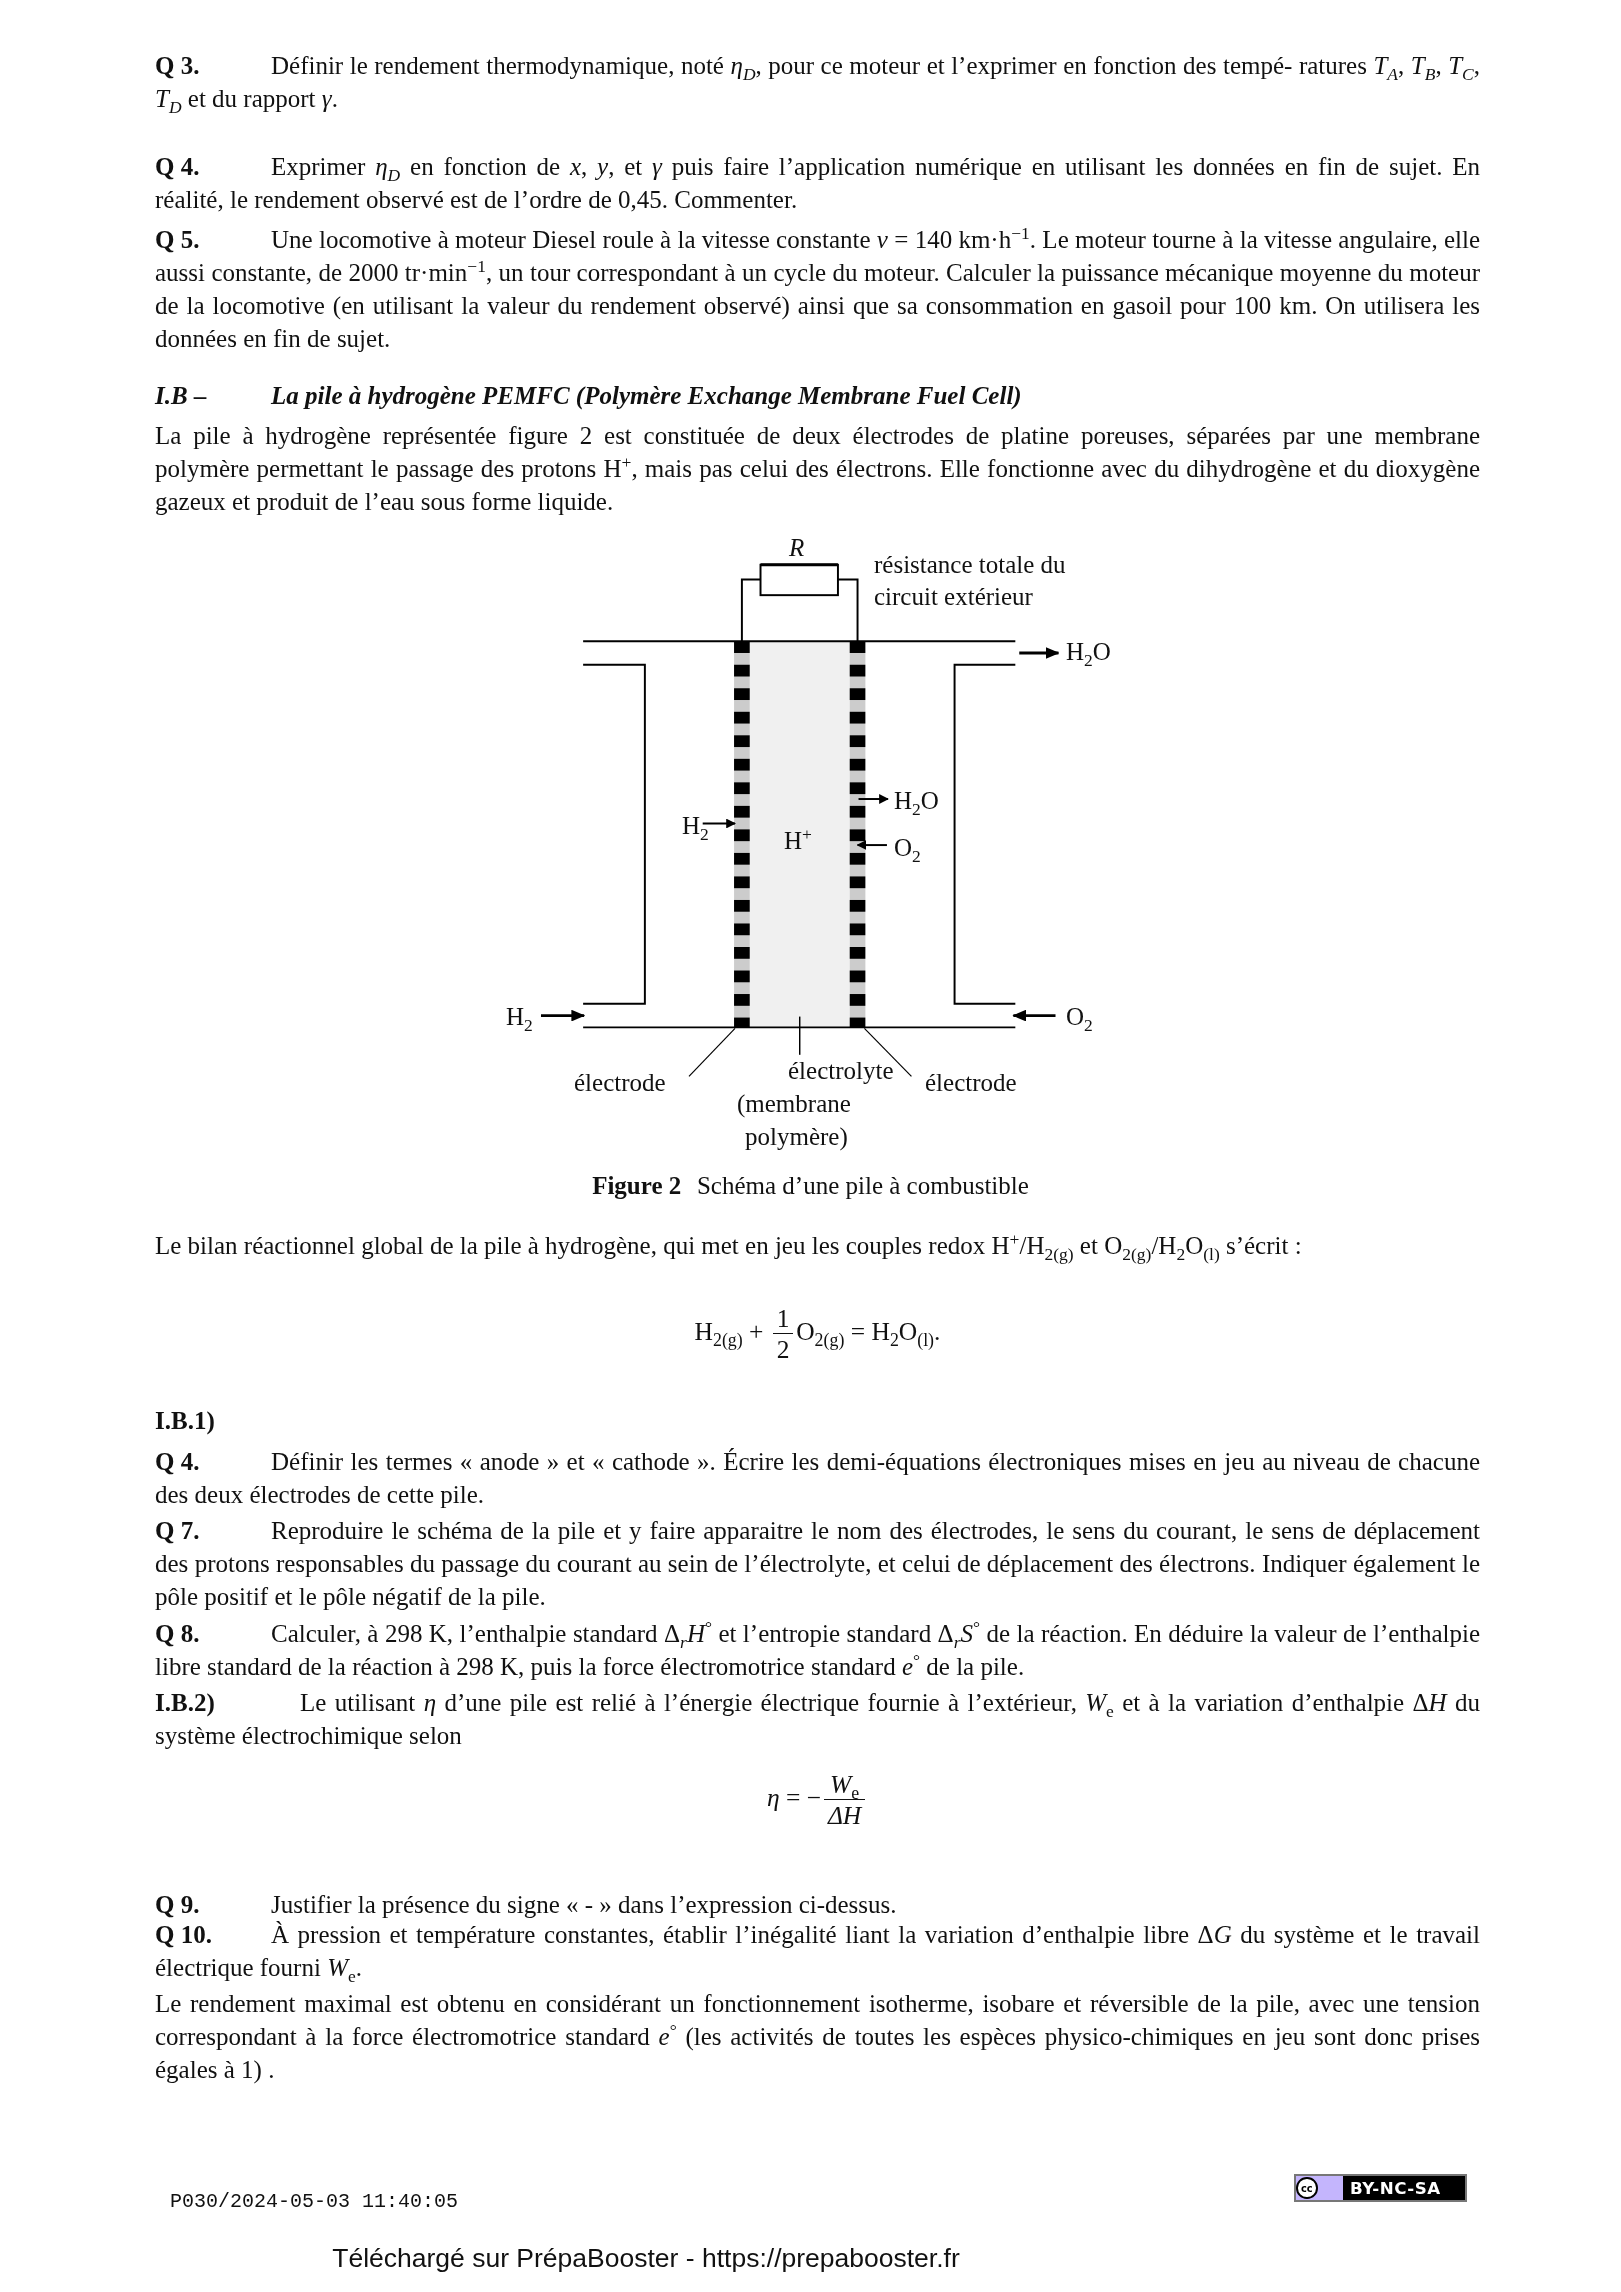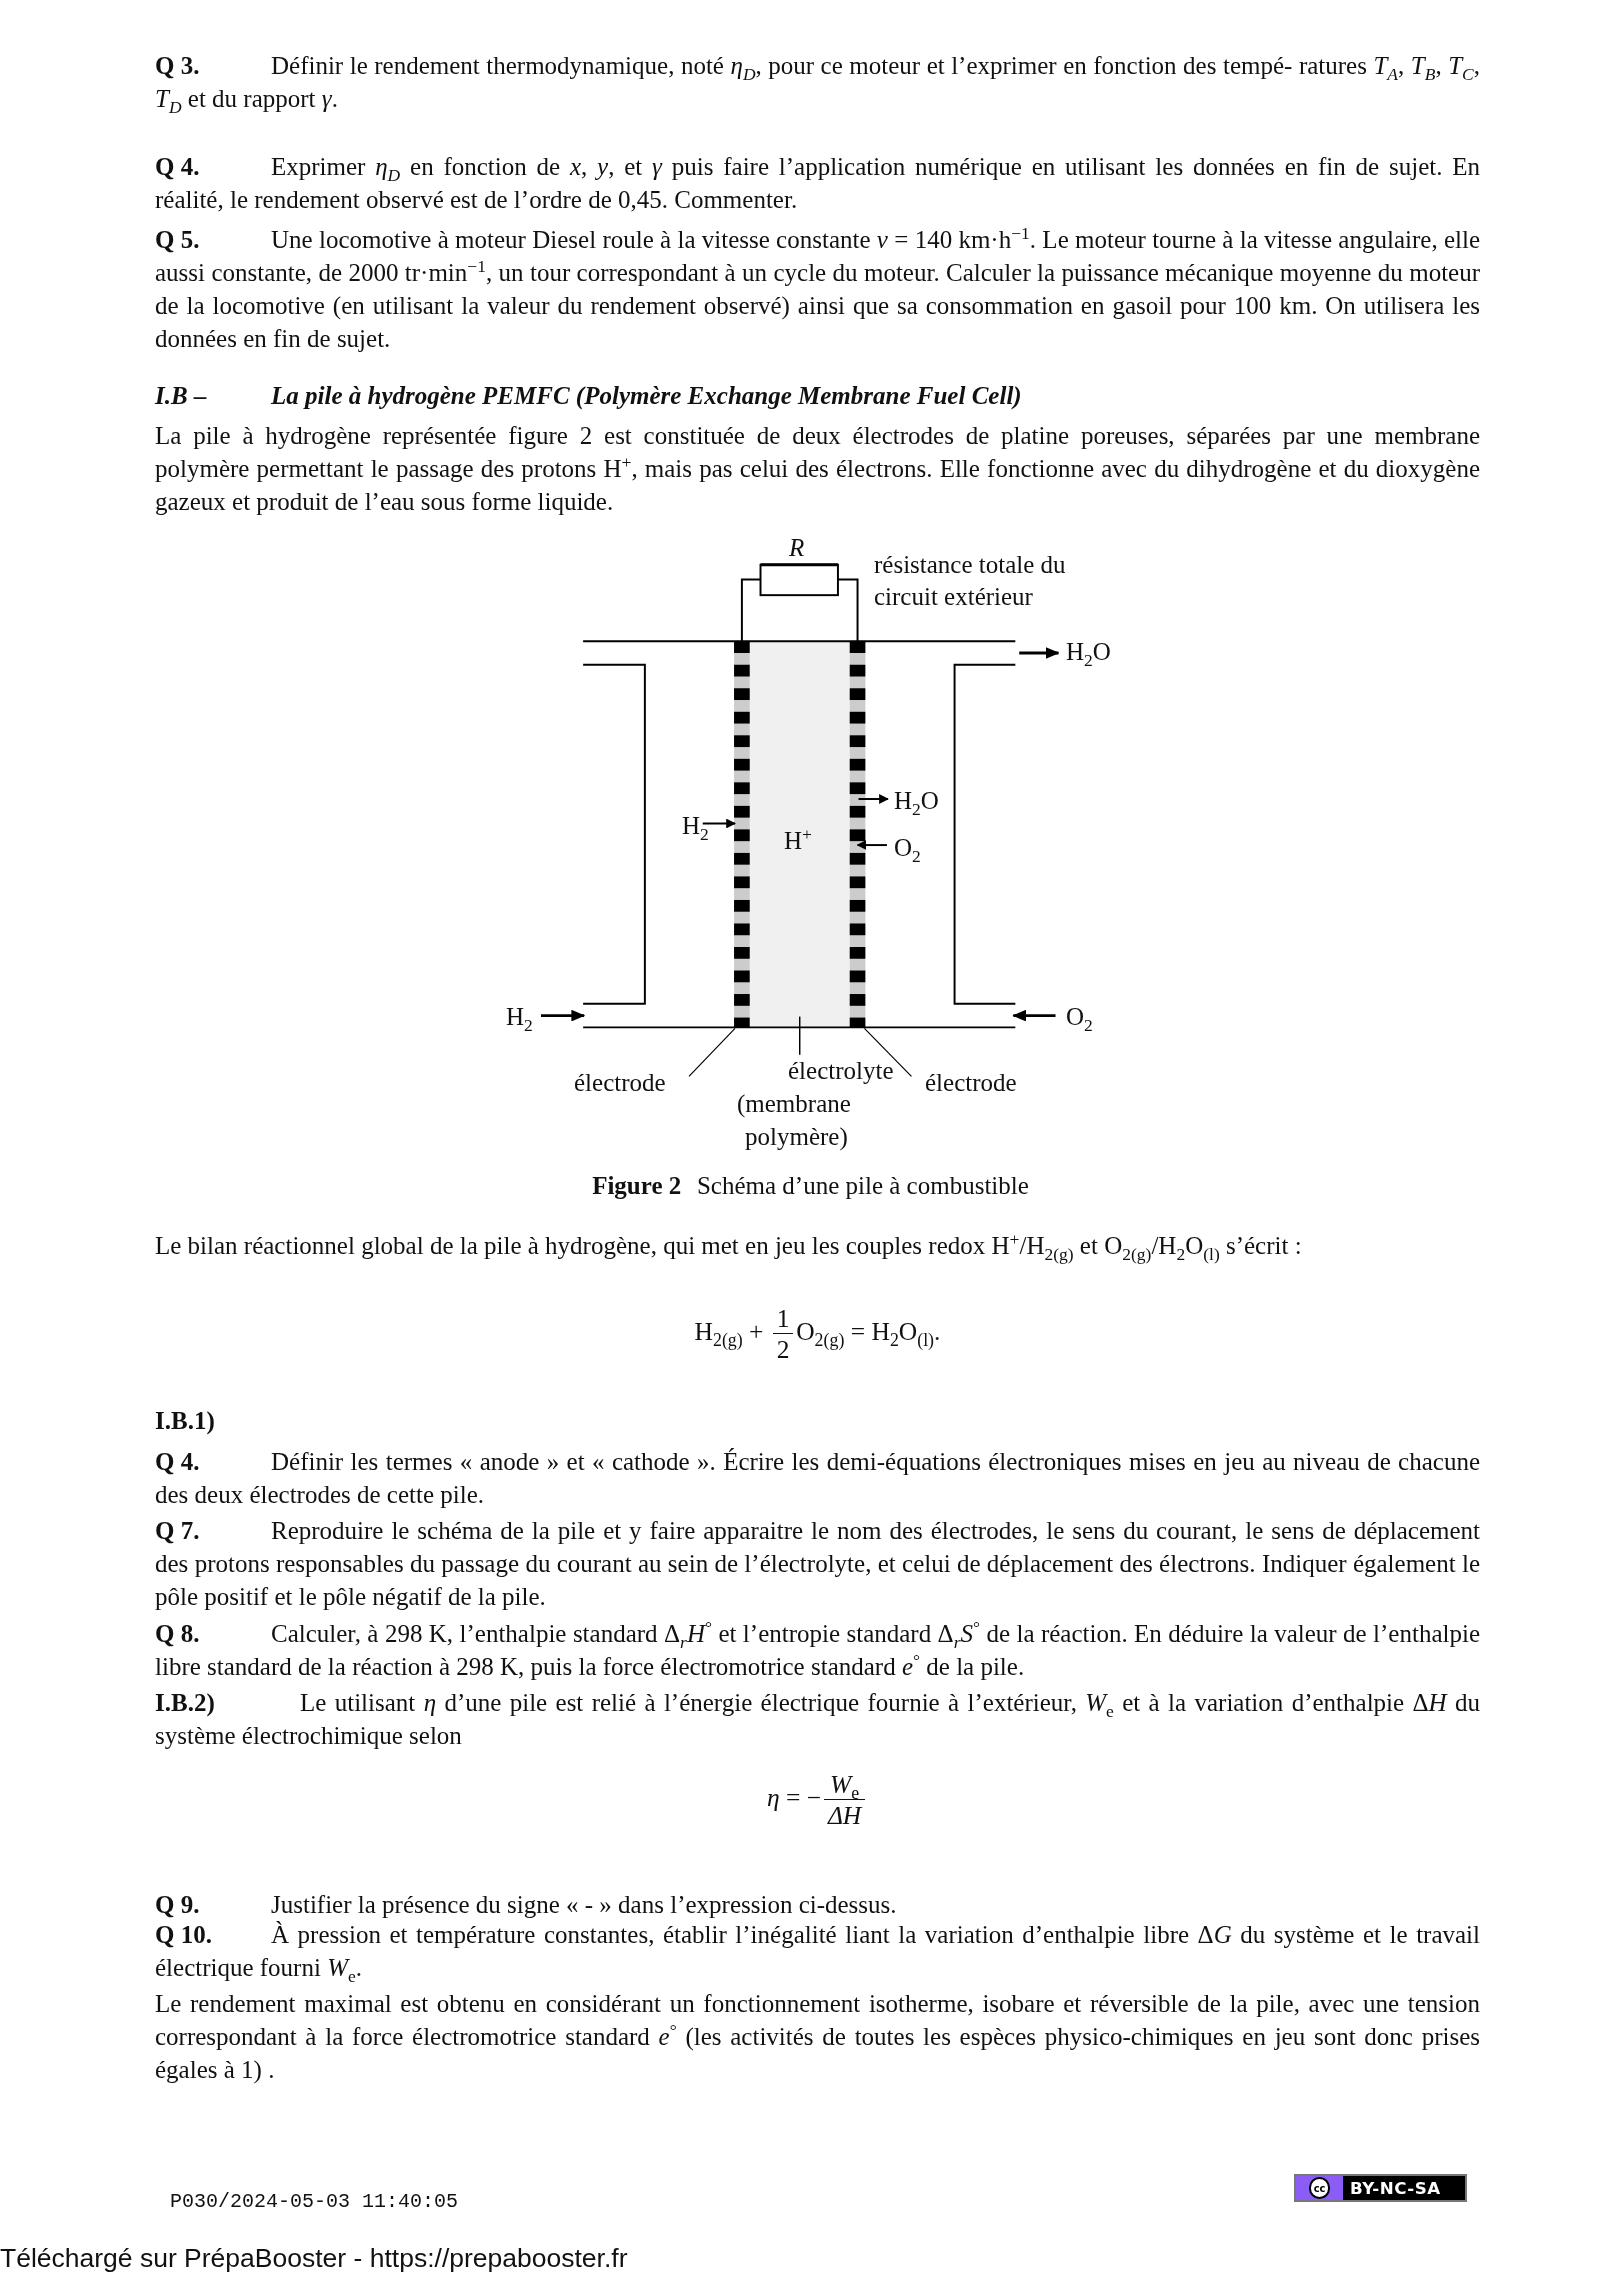--- a/index.html
+++ b/index.html
@@ -22,24 +22,24 @@
   .frac .d { display:block; line-height:31px; padding:0 3.9px; }
   
   .fig { position:absolute; left:0; top:0; width:1621px; height:1206px; pointer-events:none; }
   .figlabel { position:absolute; font-family:"Liberation Serif", serif; font-size:25px; line-height:29px; white-space:nowrap; }
   .caption { position:absolute; top:1172px; left:0; width:1621px; text-align:center;
              font-family:"Liberation Serif", serif; font-size:25px; }
   .caption b { margin-right:15.7px; }
   
   .foot-left { position:absolute; left:170px; top:2190px; font-family:Liberation Mono, monospace; font-size:20px; }
   .foot-center { position:absolute; left:0; width:1621px; top:2180px; text-align:center; font-family:"Liberation Serif", serif; font-size:24.5px; }
-  .foot-dl { position:absolute; left:0; width:1292px; top:2243px; font-family:"Liberation Sans", sans-serif; font-size:26.5px; }
+  .foot-dl { position:absolute; left:0; width:1292px; top:2243px; text-align:center; font-family:"Liberation Sans", sans-serif; font-size:26.5px; }
   .cc { position:absolute; left:1294px; top:2174px; width:173px; height:28px; background:#000; border:2px solid #777;
         box-sizing:border-box; display:flex; align-items:center; }
-  .cc .circ-wrap { width:47px; height:24.5px; background:#8b5cf6; display:flex; align-items:center; justify-content:center; }
+  .cc .circ-wrap { width:47px; height:24.5px; background:#c4b5fd; display:flex; align-items:center; }
   .cc .circ { width:21.6px; height:21.6px; border-radius:50%; background:#fff; border:2.5px solid #000; box-sizing:border-box;
               font-family:"DejaVu Sans", sans-serif; font-weight:bold; font-size:9.8px; display:flex; align-items:center; justify-content:center; color:#000; }
   .cc .lbl { color:#fff; font-family:"DejaVu Sans", sans-serif; font-weight:bold; font-size:16.7px; padding-left:6.9px; letter-spacing:0.5px; }
 </style>
 </head>
 <body>
 
 <div class="page">
 
   <div class="txt" style="top:49px;">

